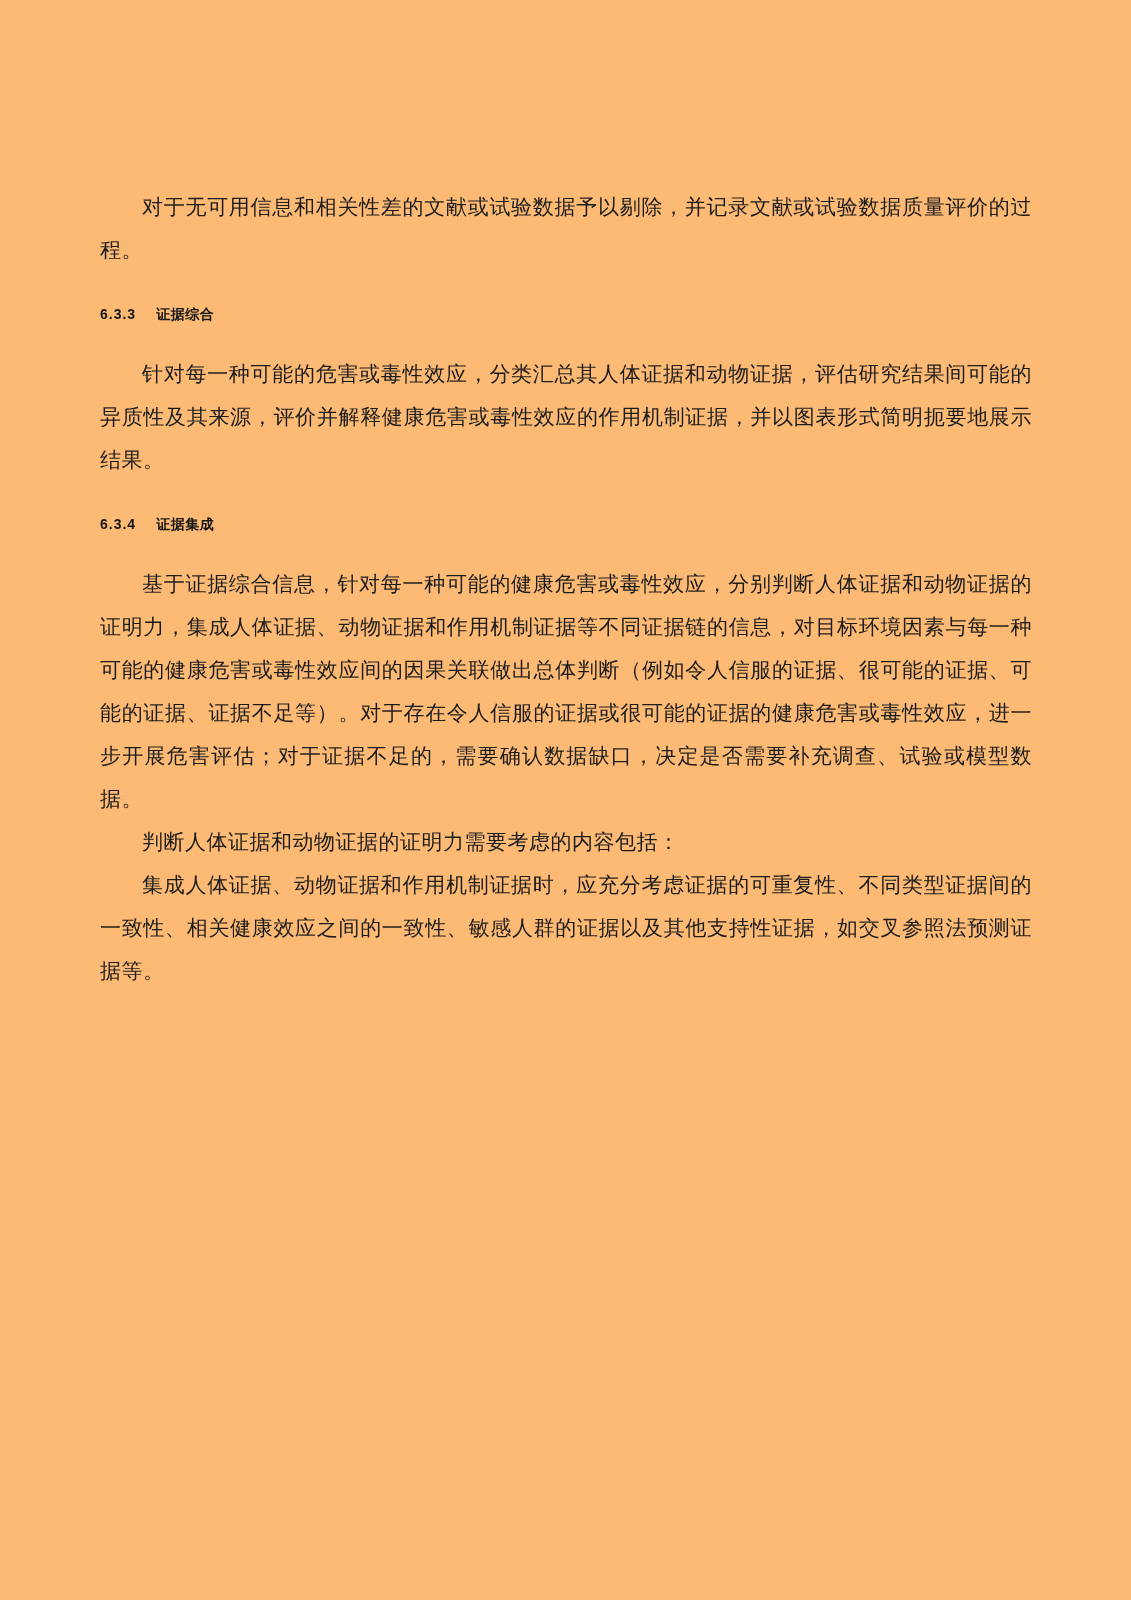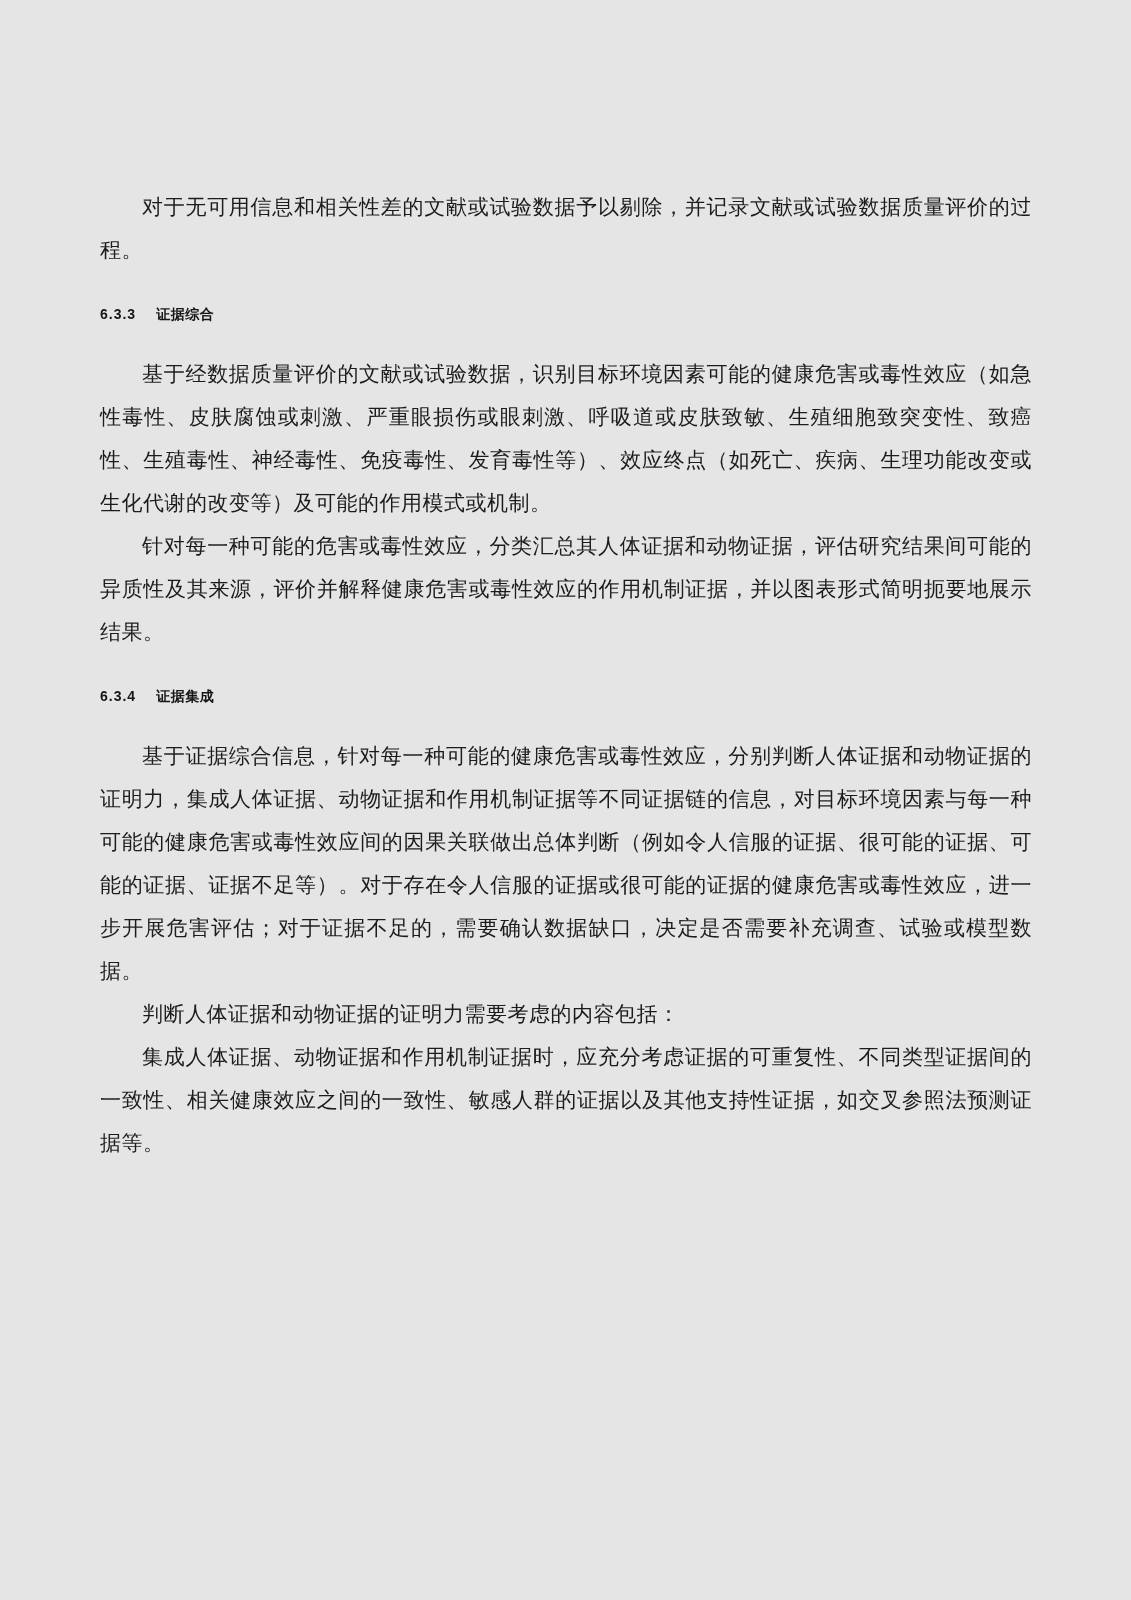--- a/index.html
+++ b/index.html
@@ -5,21 +5,21 @@
   * { margin: 0; padding: 0; box-sizing: border-box; }
   html, body {
     background: #ffffff;
     font-family: "Liberation Serif", "DejaVu Serif", serif;
   }
   .page {
     position: relative;
     width: 1131px;
     height: 1600px;
     margin: 0 auto;
-    background: #e5e5e5;
+    background: #fdba74;
     color: #1c1c1c;
     padding: 186px 99px 0 100px;
     overflow: hidden;
   }
   .body-text {
     font-size: 21px;
     line-height: 43px;
     text-align: justify;
     letter-spacing: 0.5px;
   }
@@ -48,21 +48,20 @@
 <body>
 
 <div class="page">
 
   <div class="body-text">
 
     <p class="para">对于无可用信息和相关性差的文献或试验数据予以剔除，并记录文献或试验数据质量评价的过程。</p>
 
     <h3 class="h-sub"><span class="h-num">6.3.3</span><span>证据综合</span></h3>
 
-    <p class="para">基于经数据质量评价的文献或试验数据，识别目标环境因素可能的健康危害或毒性效应（如急性毒性、皮肤腐蚀或刺激、严重眼损伤或眼刺激、呼吸道或皮肤致敏、生殖细胞致突变性、致癌性、生殖毒性、神经毒性、免疫毒性、发育毒性等）、效应终点（如死亡、疾病、生理功能改变或生化代谢的改变等）及可能的作用模式或机制。</p>
     <p class="para">针对每一种可能的危害或毒性效应，分类汇总其人体证据和动物证据，评估研究结果间可能的异质性及其来源，评价并解释健康危害或毒性效应的作用机制证据，并以图表形式简明扼要地展示结果。</p>
 
     <h3 class="h-sub"><span class="h-num">6.3.4</span><span>证据集成</span></h3>
 
     <p class="para">基于证据综合信息，针对每一种可能的健康危害或毒性效应，分别判断人体证据和动物证据的证明力，集成人体证据、动物证据和作用机制证据等不同证据链的信息，对目标环境因素与每一种可能的健康危害或毒性效应间的因果关联做出总体判断（例如令人信服的证据、很可能的证据、可能的证据、证据不足等）。对于存在令人信服的证据或很可能的证据的健康危害或毒性效应，进一步开展危害评估；对于证据不足的，需要确认数据缺口，决定是否需要补充调查、试验或模型数据。</p>
     <p class="para">判断人体证据和动物证据的证明力需要考虑的内容包括：</p>
 
 
     <p class="para">集成人体证据、动物证据和作用机制证据时，应充分考虑证据的可重复性、不同类型证据间的一致性、相关健康效应之间的一致性、敏感人群的证据以及其他支持性证据，如交叉参照法预测证据等。</p>
 

